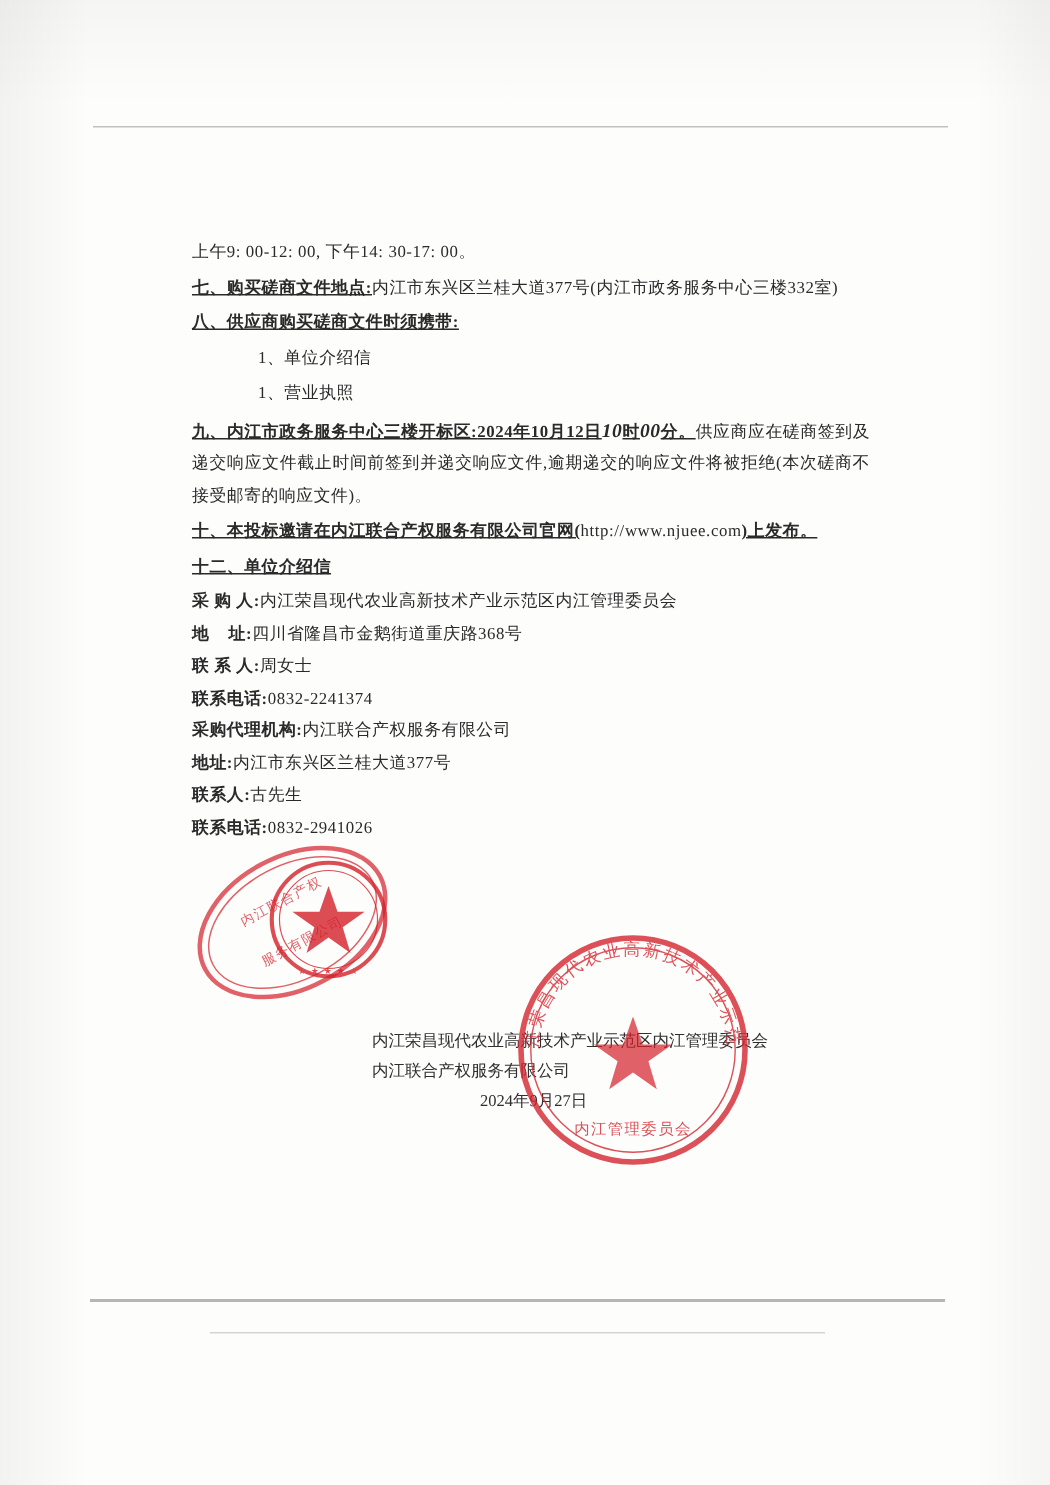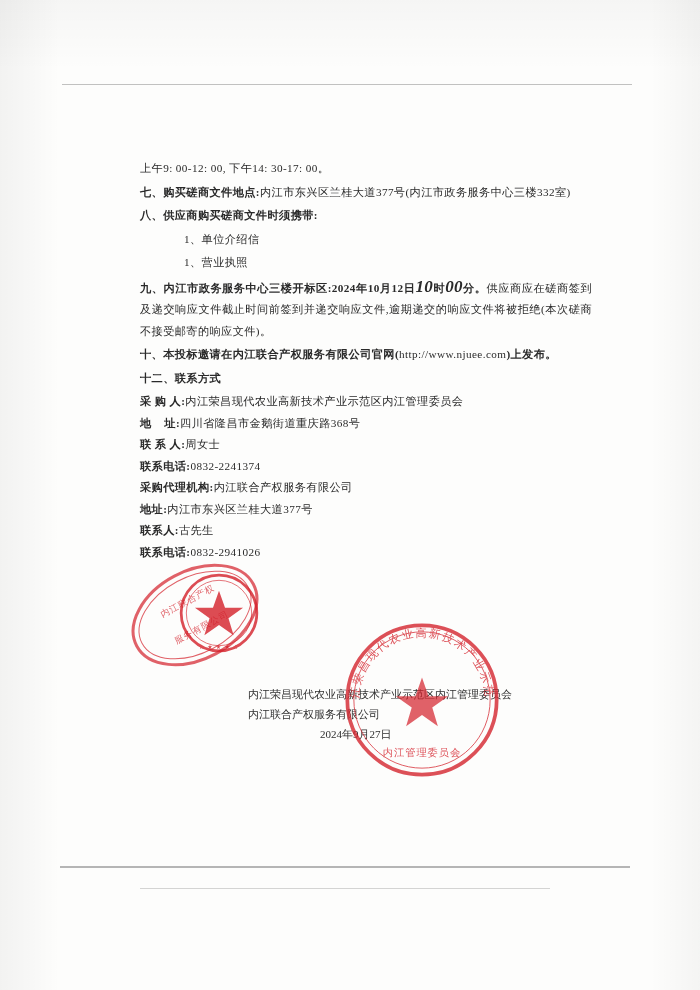--- a/index.html
+++ b/index.html
@@ -40,40 +40,40 @@
     height: 1px;
     background: rgba(120,120,120,0.45);
   }
   #scan-line-top   { left: 62px;  top: 84px;  width: 570px; }
   #scan-line-bot-1 { left: 60px;  top: 866px; width: 570px; height: 2px; background: rgba(110,110,110,0.5); }
   #scan-line-bot-2 { left: 140px; top: 888px; width: 410px; height: 1px; background: rgba(150,150,150,0.4); }
 
   
   #doc-body {
     position: absolute;
-    left: 140px;
+    left: 128px;
     top: 158px;
     width: 452px;
     color: #2a2a2a;
     font-size: 11.2px;
     line-height: 21.5px;
     letter-spacing: 0.4px;
   }
   .para {
     margin: 0 0 2px 0;
     text-align: justify;
   }
   .indent2 { padding-left: 44px; }
-  .b { font-weight: bold; }
+  .b { font-weight: bold; text-decoration: underline; }
 
   .hand {
     font-family: "Liberation Serif", serif;
     font-weight: bold;
     font-style: italic;
-    font-size: 17px;
+    font-size: 13px;
   }
 
   
   .kv {
     display: flex;
     align-items: center;
   }
   .kv-key {
     flex: 0 0 auto;
     font-weight: bold;
@@ -154,21 +154,21 @@
 
     <p class="para">
       <span class="b">九、内江市政务服务中心三楼开标区:</span><span class="b">2024年10月12日</span><span class="hand">10</span><span class="b">时</span><span class="hand">00</span><span class="b">分。</span><span>供应商应在磋商签到及递交响应文件截止时间前签到并递交响应文件,逾期递交的响应文件将被拒绝(本次磋商不接受邮寄的响应文件)。</span>
     </p>
 
     <p class="para">
       <span class="b">十、本投标邀请在内江联合产权服务有限公司官网(</span><span>http://www.njuee.com</span><span class="b">)上发布。</span>
     </p>
 
 
-    <p class="para b">十二、联系方式</p>
+    <p class="para b">十二、单位介绍信</p>
 
     <div class="kv">
       <span class="kv-key">采 购 人:</span>
       <span class="kv-val">内江荣昌现代农业高新技术产业示范区内江管理委员会</span>
     </div>
     <div class="kv">
       <span class="kv-key">地    址:</span>
       <span class="kv-val">四川省隆昌市金鹅街道重庆路368号</span>
     </div>
     <div class="kv">

